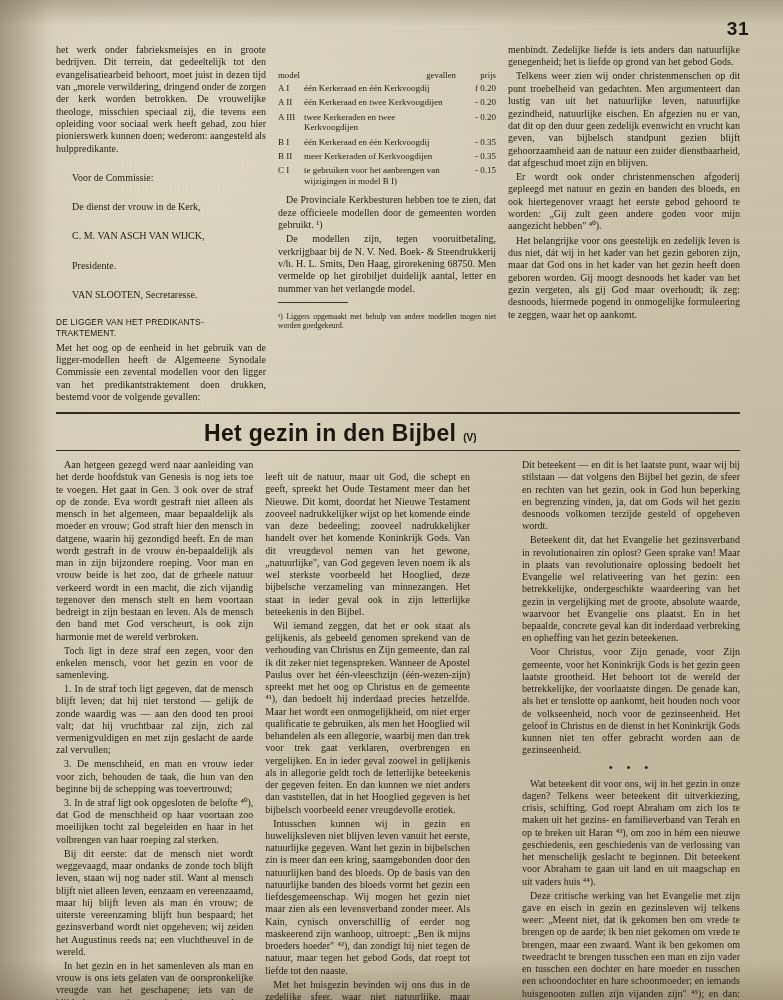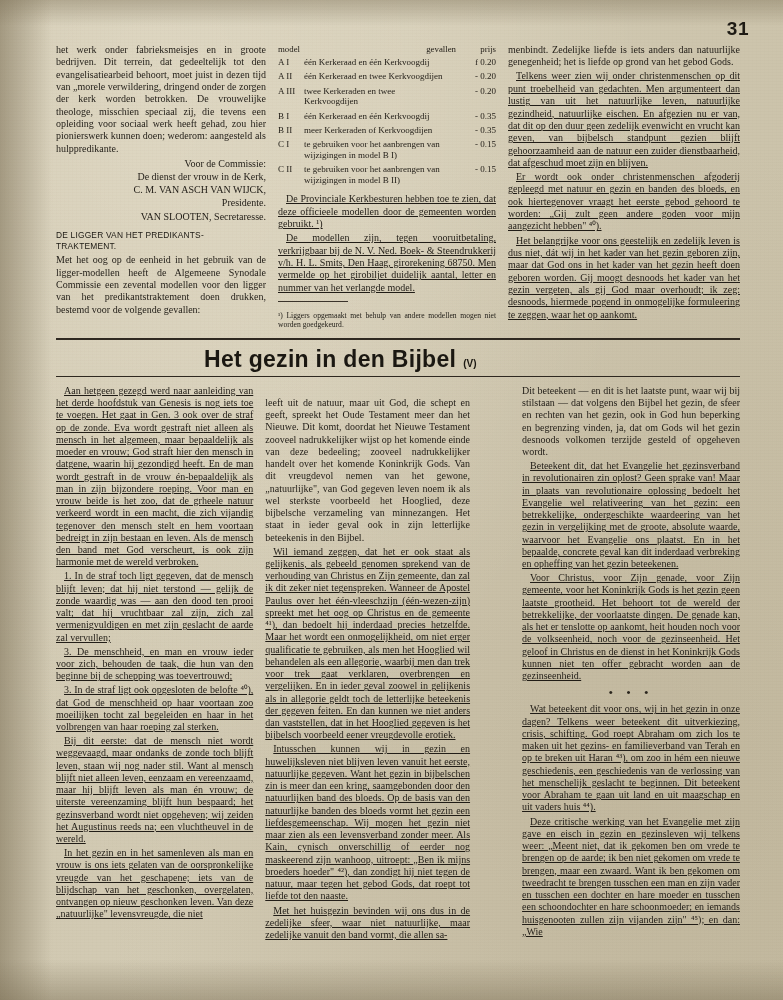--- a/index.html
+++ b/index.html
@@ -75,35 +75,35 @@
   
   .band-top {
     display: flex;
     gap: 0px;
     width: 684px;
   }
   .col {
     box-sizing: border-box;
   }
   .col-a { width: 222px; padding-right: 12px; }
-  .col-b { width: 230px; padding-right: 12px; }
+  .col-b { width: 230px; padding-right: 12px; margin-top: 26px; }
   .col-c { width: 232px; }
 
   p, .p {
     margin: 0 0 0.18em 0;
     font-size: 10px;
     line-height: 1.235;
     text-align: justify;
     color: #201c16;
     font-family: "Liberation Serif", serif;
     hyphens: auto;
   }
-  .indent { text-indent: 8px; text-decoration: underline; }
-
-  .sig-block p { text-align: right; margin: 0; line-height: 1.32; }
+  .indent { text-indent: 8px; }
+
+  .sig-block p { text-align: left; margin: 16px; line-height: 1.32; }
 
   .sec-head {
     font-family: "Liberation Sans", sans-serif;
     font-weight: normal;
     font-size: 8.4px;
     line-height: 1.28;
     letter-spacing: .2px;
     color: #1b1812;
     text-align: left;
     margin: 7px 0 3px 0;
@@ -262,25 +262,20 @@
             <tr>
               <td class="code">B II</td>
               <td class="desc">meer Kerkeraden of Kerkvoogdijen</td>
               <td class="price">- 0.35</td>
             </tr>
             <tr>
               <td class="code">C I</td>
               <td class="desc">te gebruiken voor het aanbrengen van wijzigingen in model B I)</td>
               <td class="price">- 0.15</td>
             </tr>
-            <tr>
-              <td class="code">C II</td>
-              <td class="desc">te gebruiken voor het aanbrengen van wijzigingen in model B II)</td>
-              <td class="price">- 0.15</td>
-            </tr>
           </tbody>
         </table>
         <p class="indent" style="margin-top:4px">De Provinciale Kerkbesturen hebben toe te zien, dat deze officieele modellen door de gemeenten worden gebruikt. ¹)</p>
         <p class="indent">De modellen zijn, tegen vooruitbetaling, verkrijgbaar bij de N. V. Ned. Boek- &amp; Steendrukkerij v/h. H. L. Smits, Den Haag, girorekening 68750. Men vermelde op het girobiljet duidelijk aantal, letter en nummer van het verlangde model.</p>
         <hr class="footnote-rule">
         <p class="footnote">¹) Liggers opgemaakt met behulp van andere modellen mogen niet worden goedgekeurd.</p>
       </div>
 
       <div class="col col-c">
         <p>menbindt. Zedelijke liefde is iets anders dan natuurlijke genegenheid; het is liefde op grond van het gebod Gods.</p>
@@ -294,20 +289,21 @@
     <div class="article-title-row">
       <span class="article-title">Het gezin in den Bijbel</span>
       <span class="article-title-num">(V)</span>
     </div>
     <hr class="divider-thin">
 
     <div class="band-bottom">
 
       <div class="col bcol-a">
         <p class="indent">Aan hetgeen gezegd werd naar aanleiding van het derde hoofdstuk van Genesis is nog iets toe te voegen. Het gaat in Gen. 3 ook over de straf op de zonde. Eva wordt gestraft niet alleen als mensch in het algemeen, maar bepaaldelijk als moeder en vrouw; God straft hier den mensch in datgene, waarin hij gezondigd heeft. En de man wordt gestraft in de vrouw én-bepaaldelijk als man in zijn bijzondere roeping. Voor man en vrouw beide is het zoo, dat de grheele natuur verkeerd wordt in een macht, die zich vijandig tegenover den mensch stelt en hem voortaan bedreigt in zijn bestaan en leven. Als de mensch den band met God verscheurt, is ook zijn harmonie met de wereld verbroken.</p>
+        <p class="indent">Toch ligt in deze straf een zegen, voor den enkelen mensch, voor het gezin en voor de samenleving.</p>
         <p class="indent">1. In de straf toch ligt gegeven, dat de mensch blijft leven; dat hij niet terstond — gelijk de zonde waardig was — aan den dood ten prooi valt; dat hij vruchtbaar zal zijn, zich zal vermenigvuldigen en met zijn geslacht de aarde zal vervullen;</p>
         <p class="indent">3. De menschheid, en man en vrouw ieder voor zich, behouden de taak, die hun van den beginne bij de schepping was toevertrouwd;</p>
         <p class="indent">3. In de straf ligt ook opgesloten de belofte ⁴⁰), dat God de menschheid op haar voortaan zoo moeilijken tocht zal begeleiden en haar in het volbrengen van haar roeping zal sterken.</p>
         <p class="indent">Bij dit eerste: dat de mensch niet wordt weggevaagd, maar ondanks de zonde toch blijft leven, staan wij nog nader stil. Want al mensch blijft niet alleen leven, eenzaam en vereenzaamd, maar hij blijft leven als man én vrouw; de uiterste vereenzaming blijft hun bespaard; het gezinsverband wordt niet opgeheven; wij zeiden het Augustinus reeds na; een vluchtheuvel in de wereld.</p>
         <p class="indent">In het gezin en in het samenleven als man en vrouw is ons iets gelaten van de oorspronkelijke vreugde van het geschapene; iets van de blijdschap van het geschonken, overgelaten, ontvangen op nieuw geschonken leven. Van deze „natuurlijke" levensvreugde, die niet</p>
       </div>
 
       <div class="col bcol-b">
         <p>leeft uit de natuur, maar uit God, die schept en geeft, spreekt het Oude Testament meer dan het Nieuwe. Dit komt, doordat het Nieuwe Testament zooveel nadrukkelijker wijst op het komende einde van deze bedeeling; zooveel nadrukkelijker handelt over het komende Koninkrijk Gods. Van dit vreugdevol nemen van het gewone, „natuurlijke", van God gegeven leven noem ik als wel sterkste voorbeeld het Hooglied, deze bijbelsche verzameling van minnezangen. Het staat in ieder geval ook in zijn letterlijke beteekenis in den Bijbel.</p>
         <p class="indent">Wil iemand zeggen, dat het er ook staat als gelijkenis, als gebeeld genomen sprekend van de verhouding van Christus en Zijn gemeente, dan zal ik dit zeker niet tegenspreken. Wanneer de Apostel Paulus over het één-vleeschzijn (één-wezen-zijn) spreekt met het oog op Christus en de gemeente ⁴¹), dan bedoelt hij inderdaad precies hetzelfde. Maar het wordt een onmogelijkheid, om niet erger qualificatie te gebruiken, als men het Hooglied wil behandelen als een allegorie, waarbij men dan trek voor trek gaat verklaren, overbrengen en vergelijken. En in ieder geval zoowel in gelijkenis als in allegorie geldt toch de letterlijke beteekenis der gegeven feiten. En dan kunnen we niet anders dan vaststellen, dat in het Hooglied gegeven is het bijbelsch voorbeeld eener vreugdevolle erotiek.</p>

